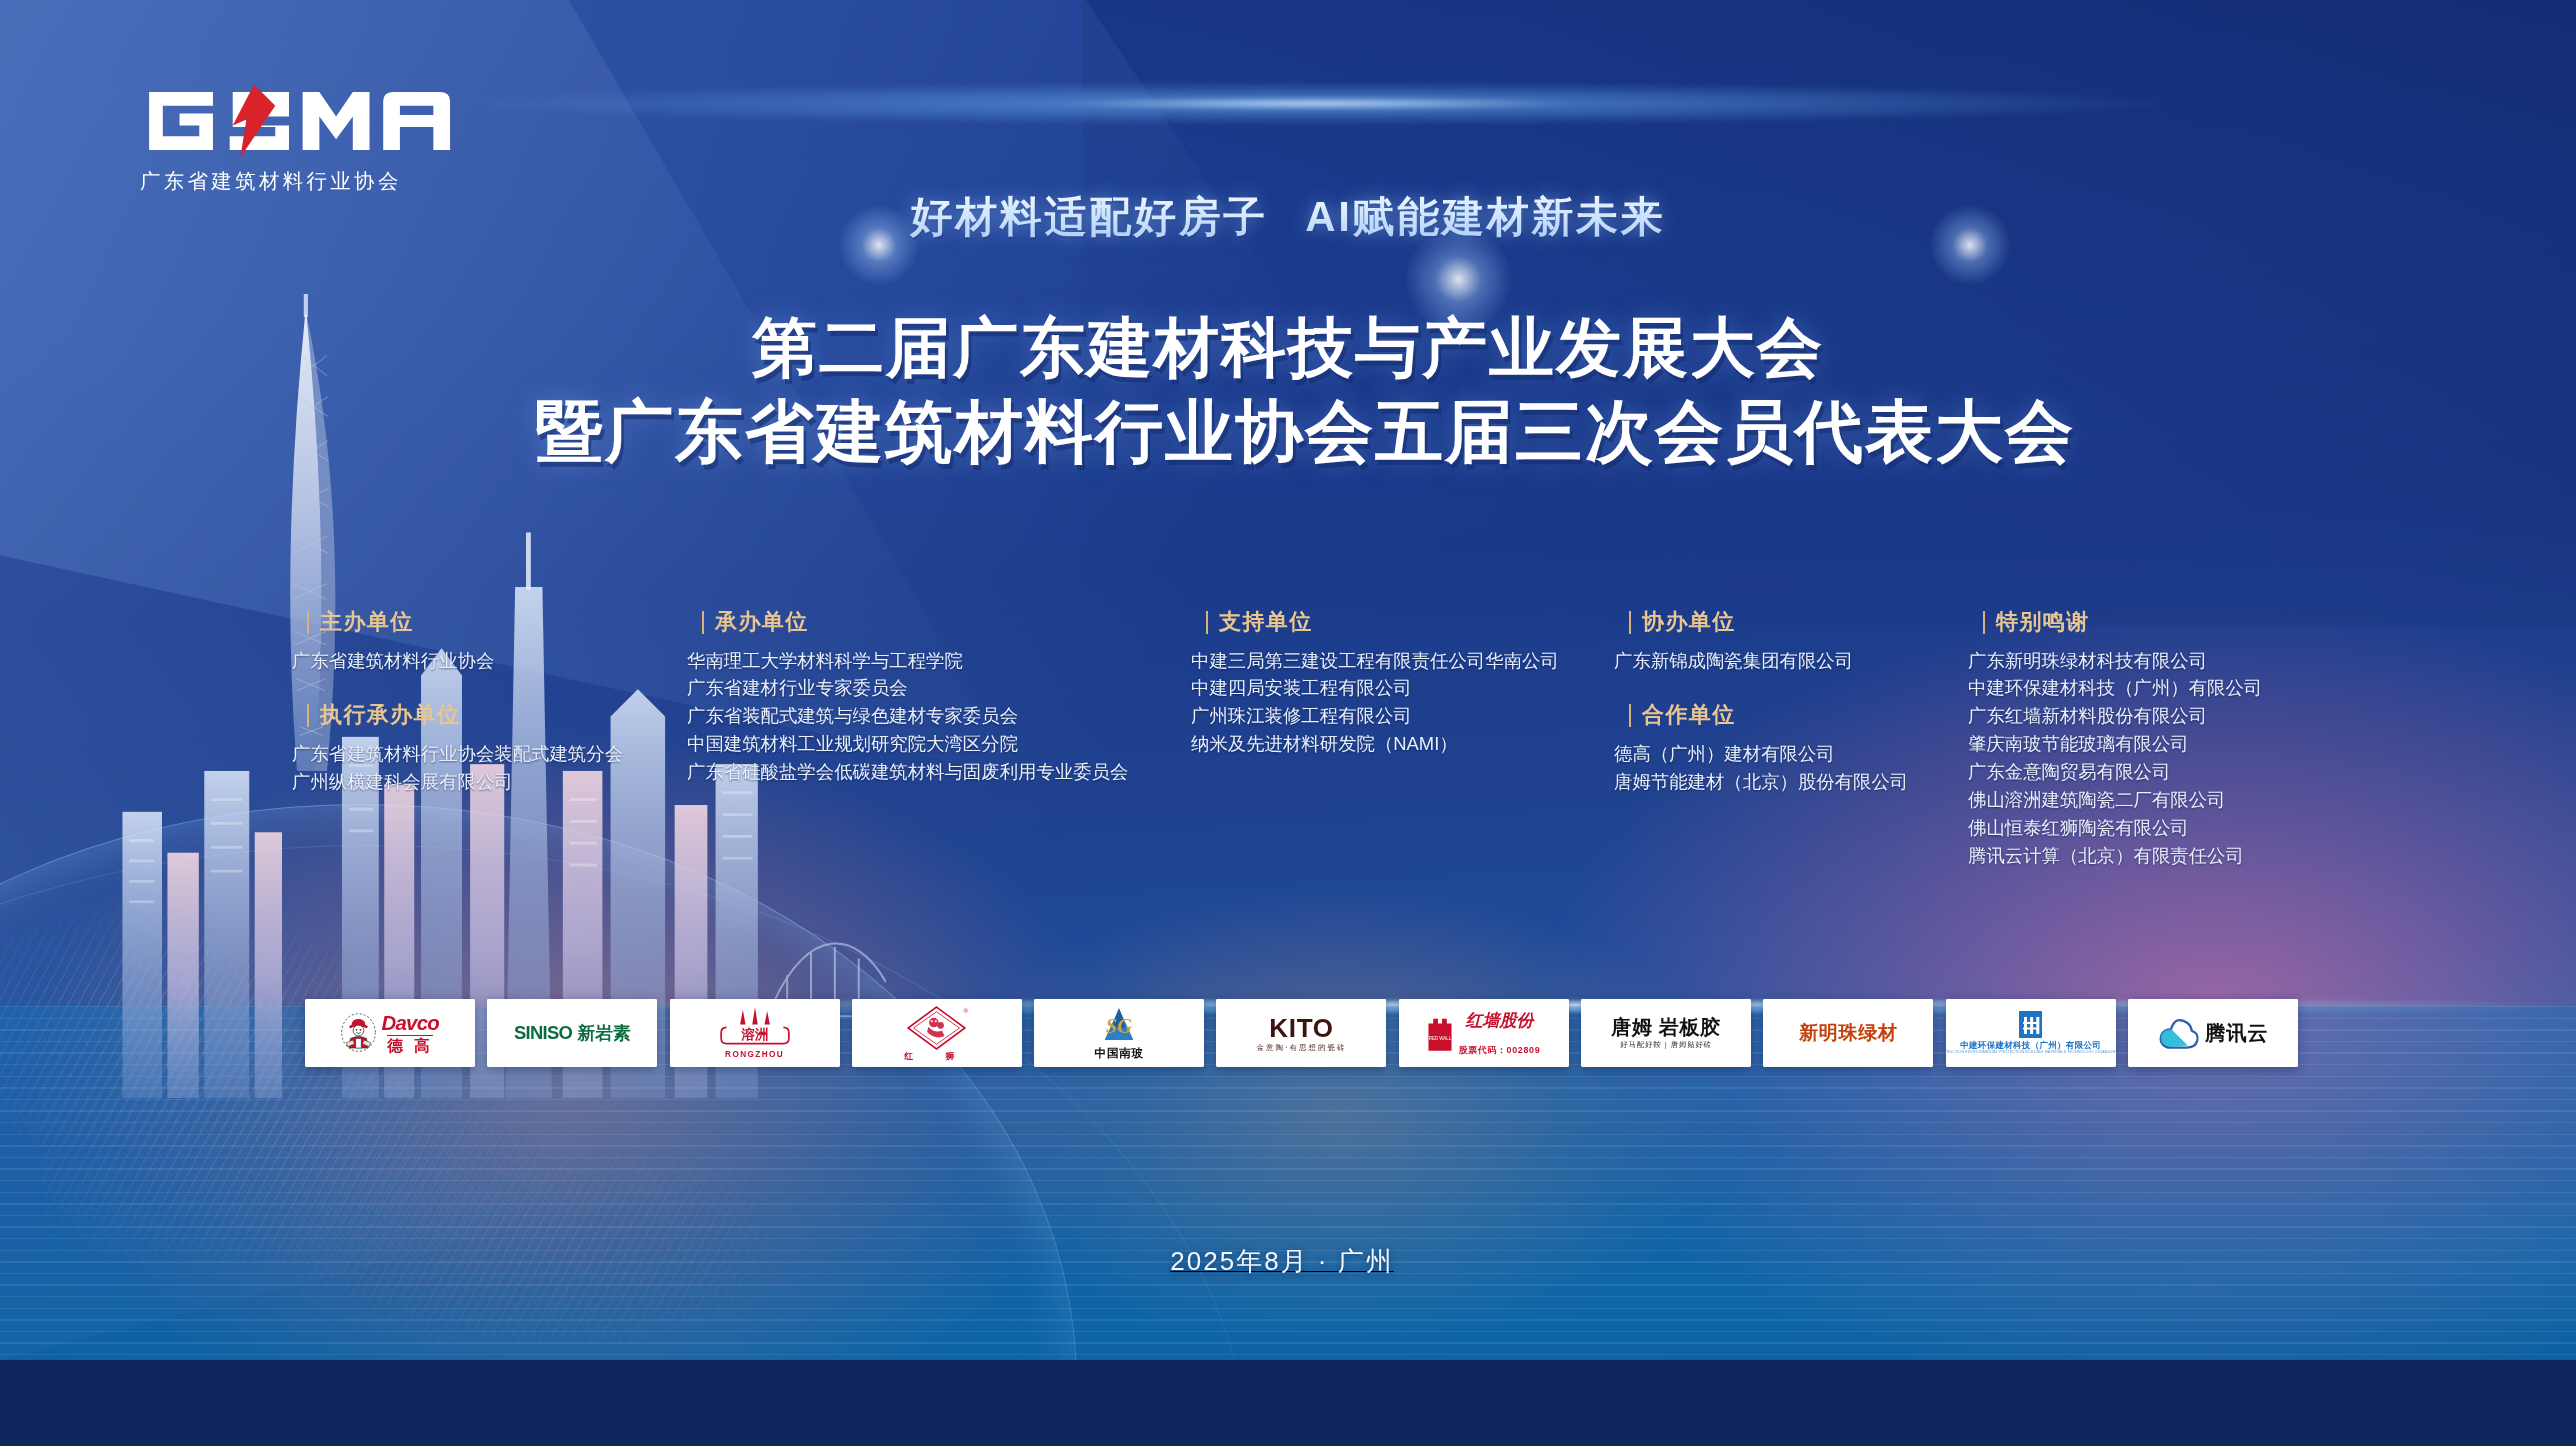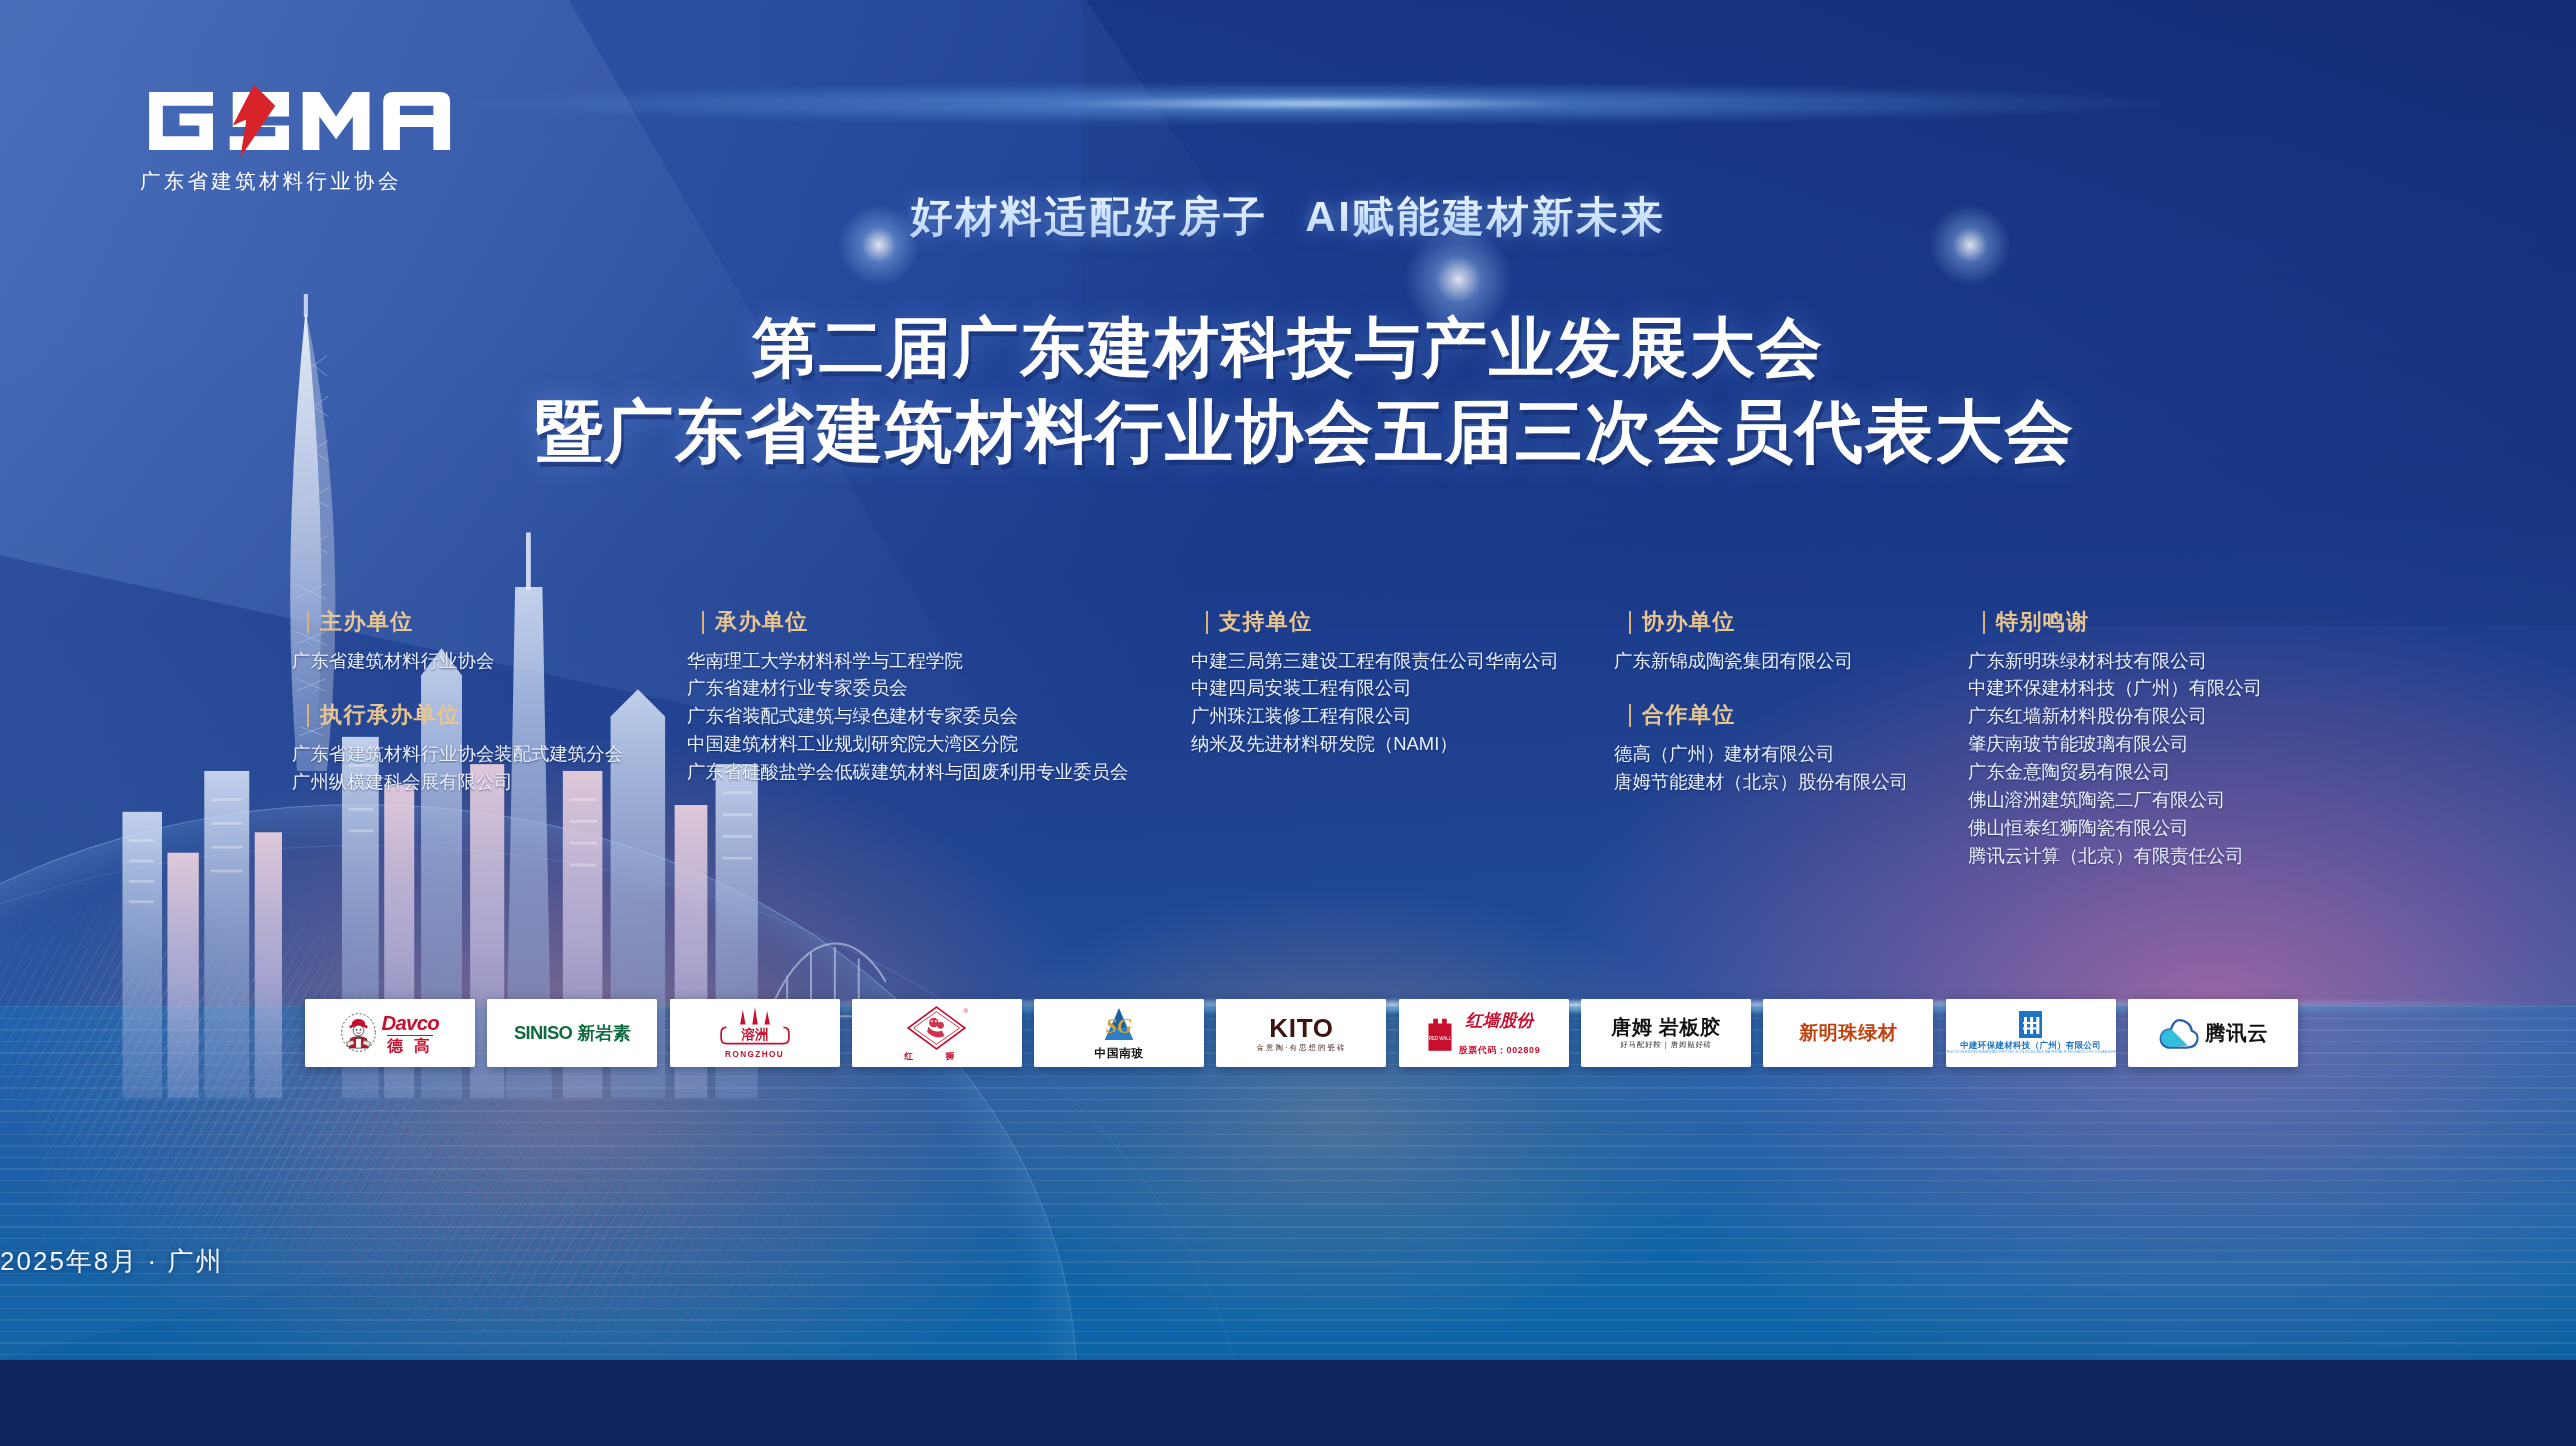--- a/index.html
+++ b/index.html
@@ -122,21 +122,21 @@
 
   .mini-emb{width:23px;height:27px;background:#1b74c4;position:relative;border-radius:0.7px;}
   .mini-emb::before,.mini-emb::after{content:"";position:absolute;background:#fff;}
   .mini-emb::before{left:4.8px;top:5.5px;width:3.4px;height:17.7px;box-shadow:6.1px 0 0 #fff,12.3px 0 0 #fff;}
   .mini-emb::after{left:3.4px;top:11px;width:16.4px;height:2px;box-shadow:0 5.5px 0 #fff;}
 
   
   .mascot{width:35px;height:40px;position:relative;flex:0 0 auto;}
 
   
-  .datebar{position:absolute;left:0;right:12px;top:1244px;text-align:left;z-index:6;}
+  .datebar{position:absolute;left:0;right:12px;top:1244px;text-align:center;z-index:6;text-decoration:underline;}
   .datebar span{color:#f2f7ff;font-size:26px;letter-spacing:2px;text-shadow:0 1.4px 6.8px rgba(10,40,90,.7);}
 
   
   .skyline{position:absolute;left:102px;bottom:262px;width:784px;height:804px;z-index:3;pointer-events:none;}
   .skyline svg{width:100%;height:100%;display:block;}
 </style>
 </head>
 <body>
 
 <div id="stage">

